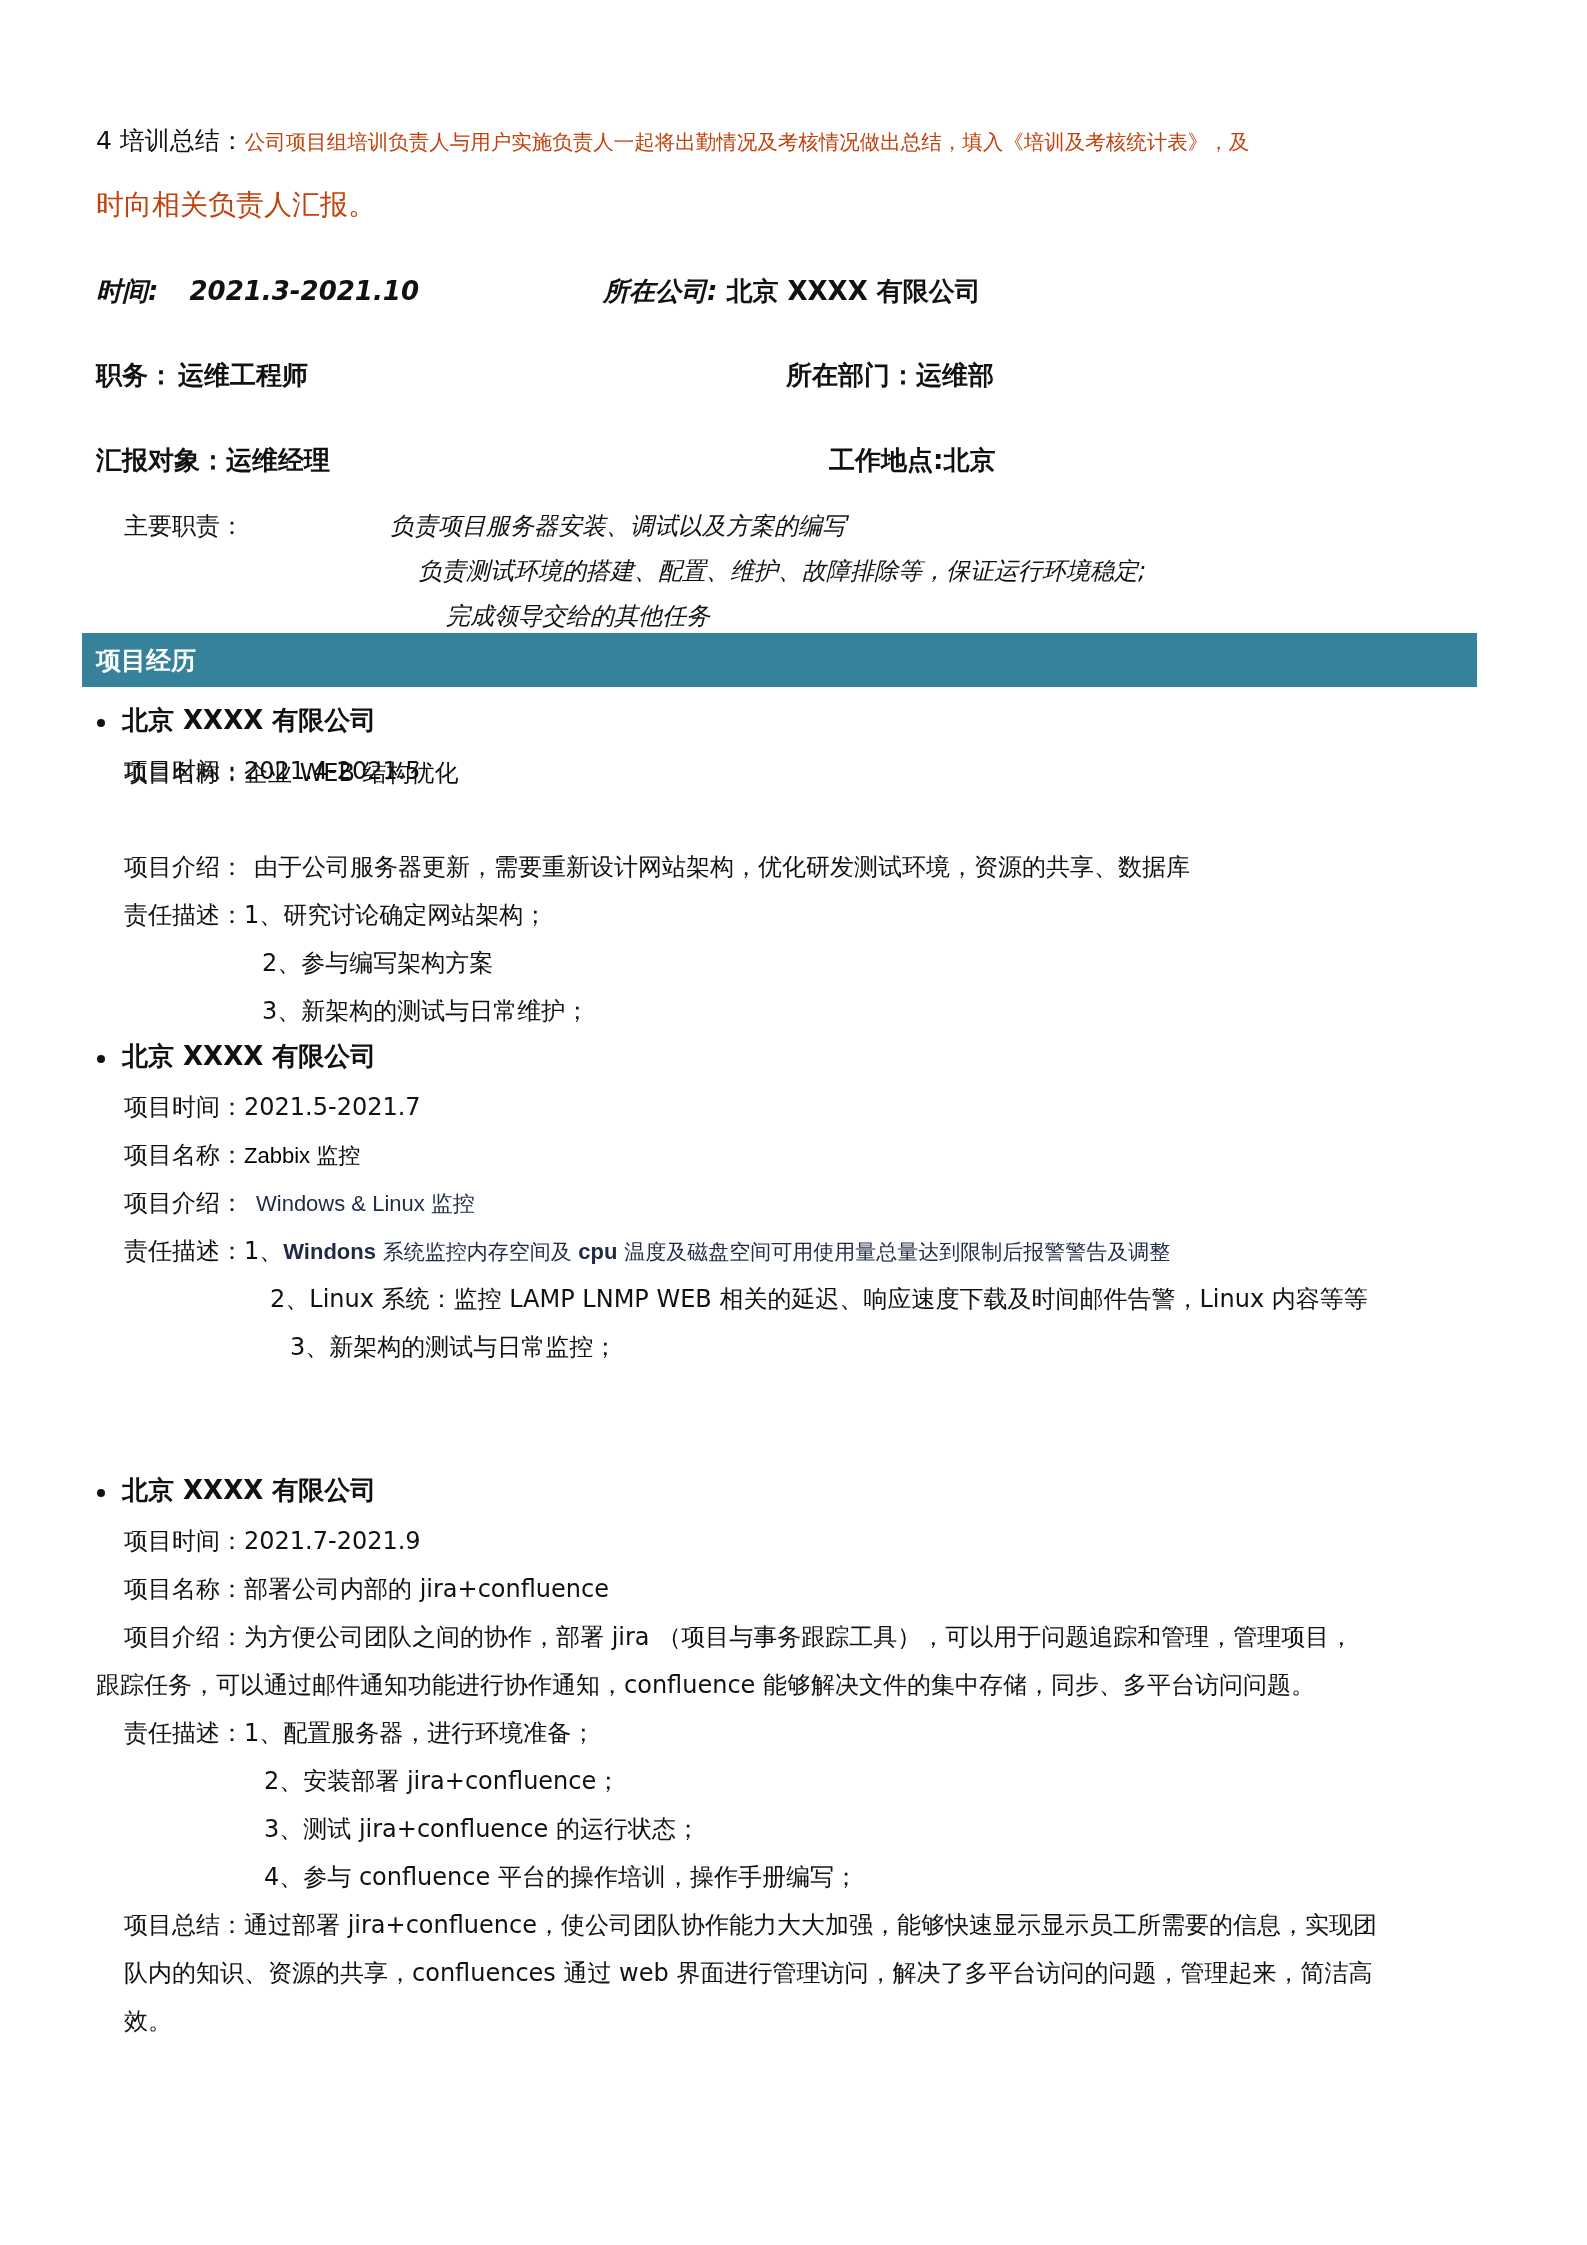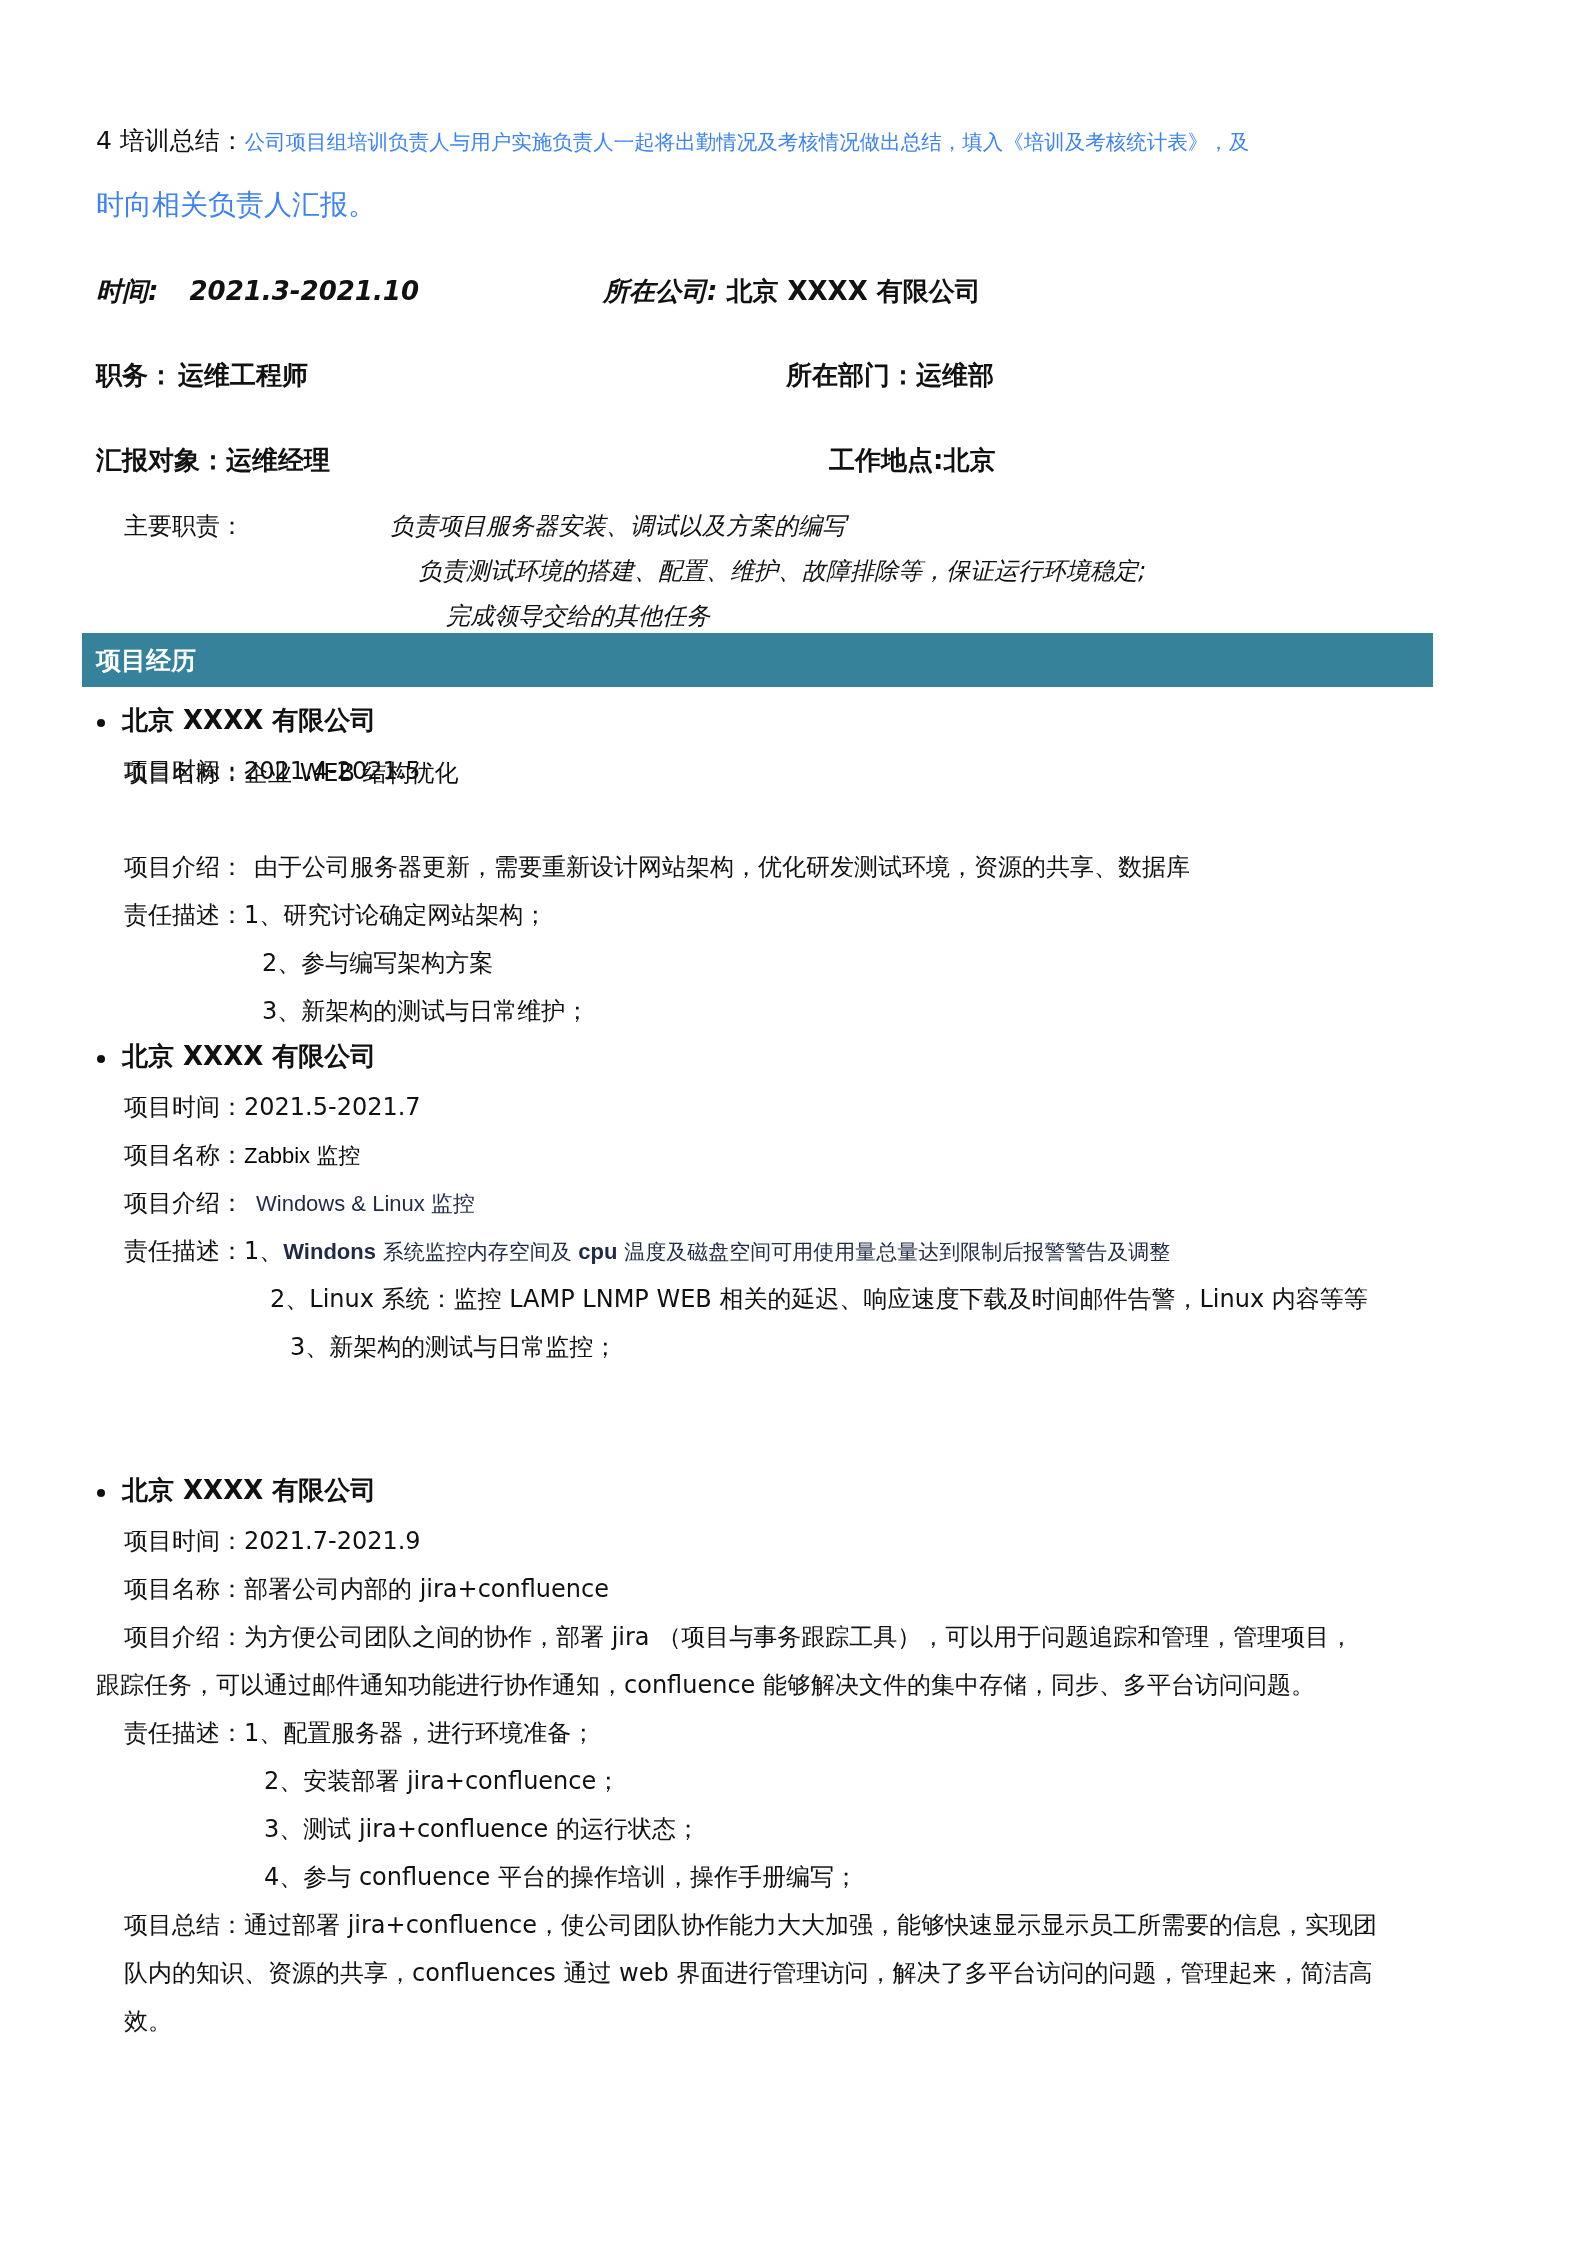--- a/index.html
+++ b/index.html
@@ -1,28 +1,28 @@
 <!DOCTYPE html>
 <html><head>
 <meta charset="utf-8">
 <style>
   html, body { margin: 0; padding: 0; background: #ffffff; }
   body { width: 1587px; height: 2245px; position: relative; overflow: hidden;
          font-family: "DejaVu Sans", "Liberation Sans", sans-serif; color: #111; }
   .abs { position: absolute; white-space: nowrap; }
-  .muted { color: #3b82f6; }
+  .muted { color: #c2410c; }
   .sans { font-family: "Liberation Sans", "DejaVu Sans", sans-serif; }
   .bold { font-weight: bold; }
   .ital { font-style: italic; }
   .f26 { font-size: 26px; }
   .f24 { font-size: 24px; }
   .f21 { font-size: 21px; }
   .navy { color: #1f2a44; }
   .section-bar { position: absolute; left: 82px; top: 633px; width: 1351px; height: 54px;
-                 background: #35829a; }
+                 background: #35829a; padding-left: 44px; }
   .section-bar span { position: absolute; left: 14px; top: 11px; color: #fff;
                       font-weight: bold; font-size: 25px; }
   .bullet { position: absolute; width: 8px; height: 8px; border-radius: 50%; background: #111; }
 </style>
 </head>
 <body>
 
 <div class="abs" style="left:96px; top:124px;">
   <span class="f24" style="font-size:25px;">4 培训总结：</span><span class="f21 muted" style="font-size:20.5px;">公司项目组培训负责人与用户实施负责人一起将出勤情况及考核情况做出总结，填入《培训及考核统计表》，及</span>
 </div>

